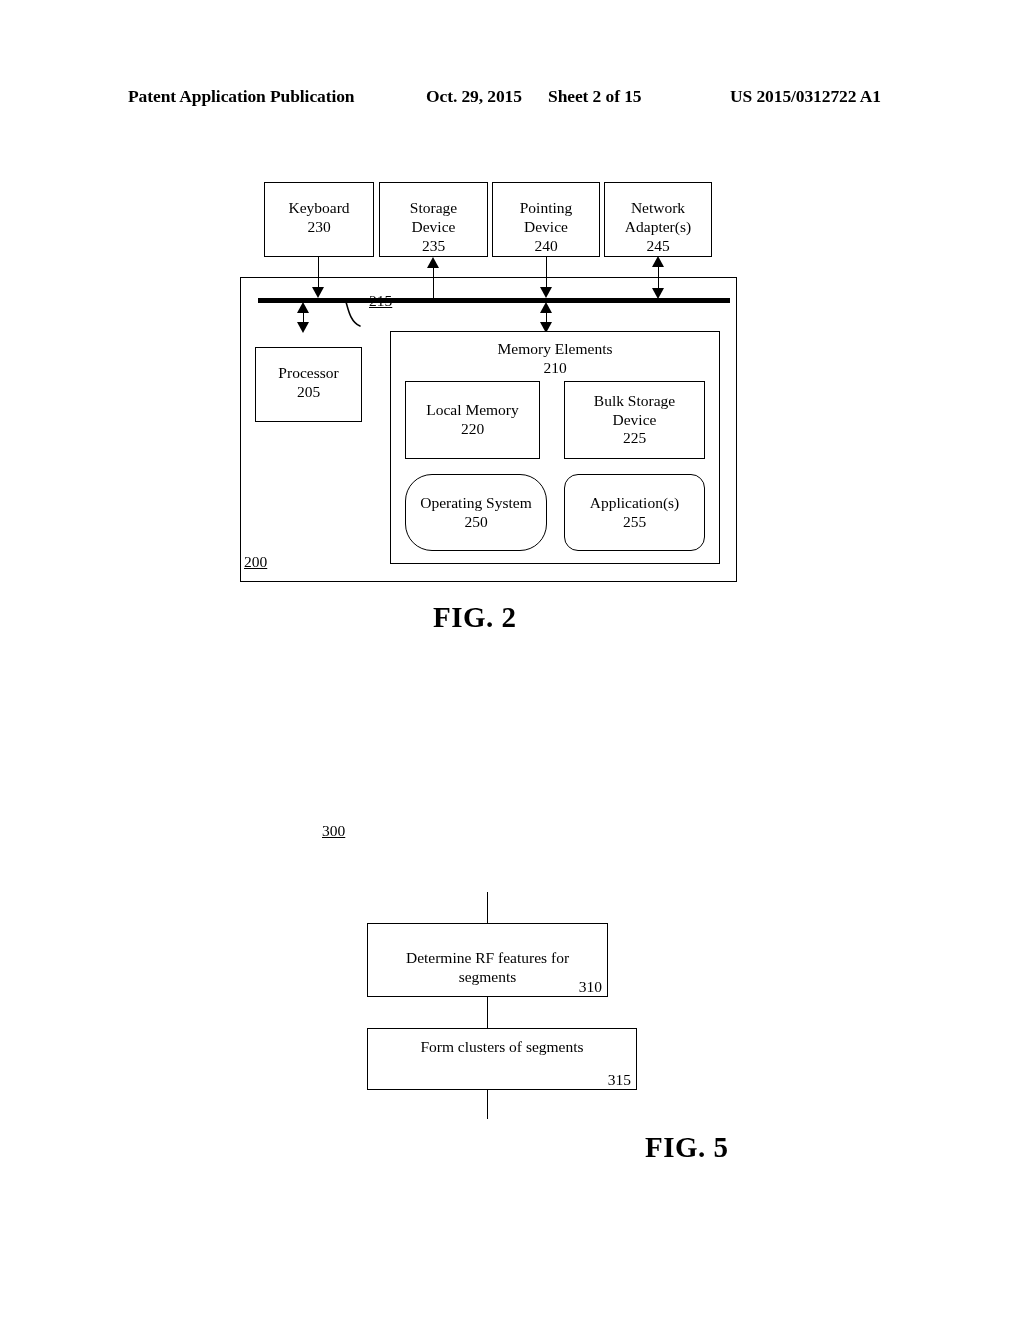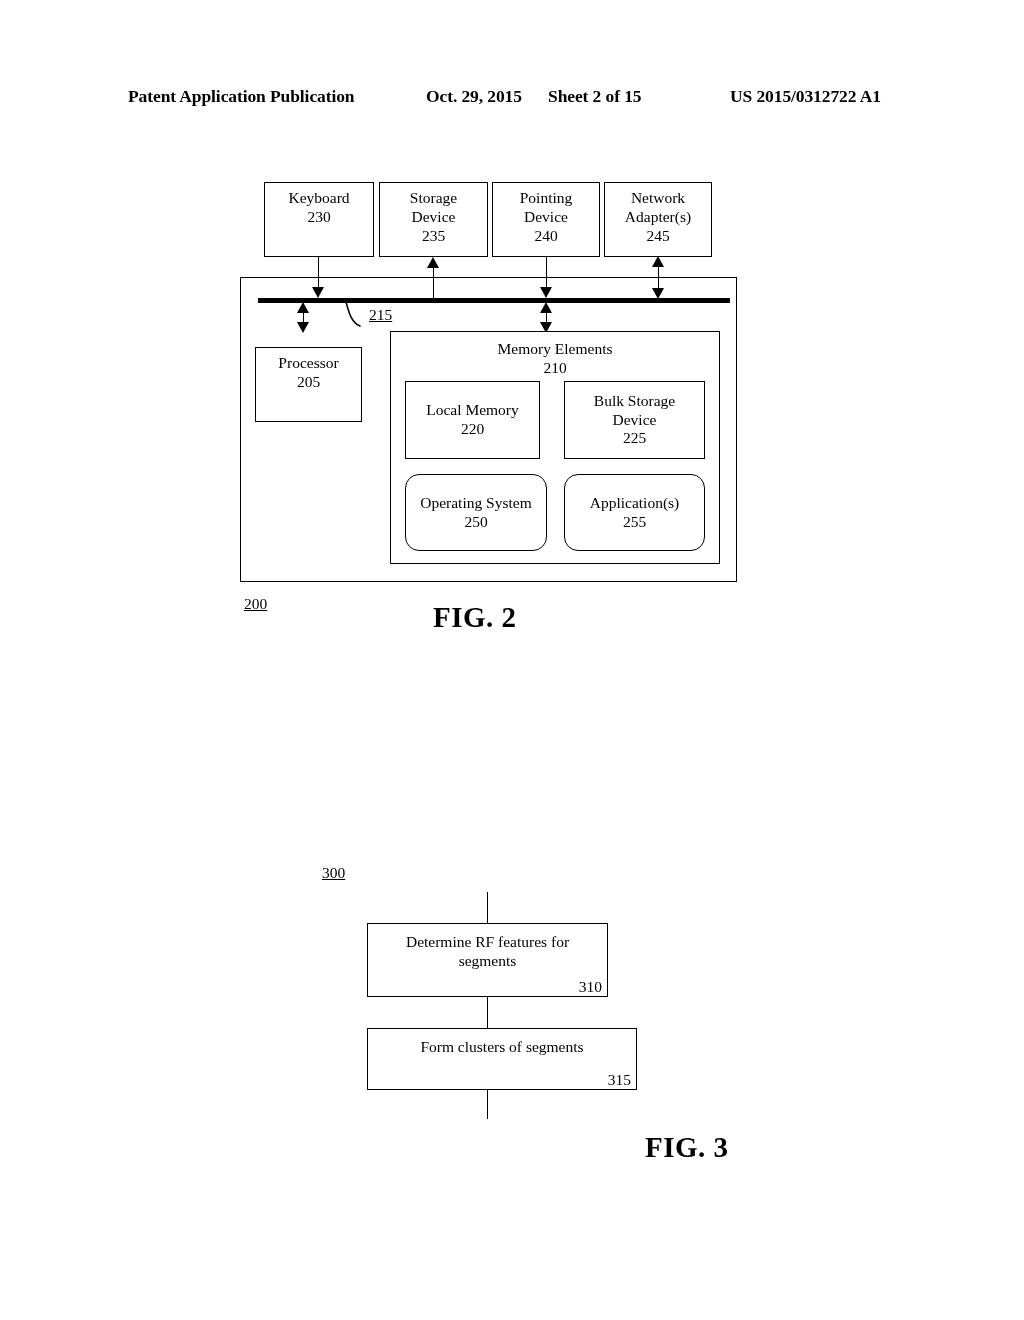--- a/index.html
+++ b/index.html
@@ -47,42 +47,42 @@
     line-height: 1.22;
     display: flex;
     flex-direction: column;
     align-items: center;
     justify-content: center;
   }
   .box .ln { display: block; }
 
   .box.topal {
     justify-content: flex-start;
-    padding-top: 6px;
+    padding-top: 16px;
   }
 
   .rounded { border-radius: 14px; }
 
   
   .refcorner {
     position: absolute;
     right: 5px;
     bottom: 1px;
     font-size: 15.5px;
     line-height: 1.1;
   }
 
   
   .lbl {
     position: absolute;
     font-size: 15.5px;
     line-height: 1.2;
     white-space: nowrap;
   }
-  .lbl.ul { text-decoration: underline; margin-top: 42px; }
+  .lbl.ul { text-decoration: underline; }
 
   .figcap {
     position: absolute;
     font-weight: bold;
     font-size: 29px;
     letter-spacing: 0.5px;
     white-space: nowrap;
   }
 
   
@@ -168,21 +168,21 @@
   <div class="arrowhead arrow-up" style="left:297px; top:302px;"></div>
   <div class="arrowhead arrow-down" style="left:297px; top:322px;"></div>
 
   <div class="vline" style="left:546px; top:312px; height:12px;"></div>
   <div class="arrowhead arrow-up" style="left:540px; top:302px;"></div>
   <div class="arrowhead arrow-down" style="left:540px; top:322px;"></div>
 
   <svg class="overlay" width="1024" height="660" viewBox="0 0 1024 660">
     <path d="M 360 326 C 350 322, 348 308, 346 302" fill="none" stroke="#000" stroke-width="1.6" stroke-linecap="round"></path>
   </svg>
-  <div class="lbl" style="left:369px; top:306px;text-decoration:underline;">215</div>
+  <div class="lbl" style="left:369px; top:292px;text-decoration:underline;">215</div>
 
   <div class="box topal" style="left:255px; top:347px; width:107px; height:75px;text-align:right;">
     <span class="ln">Processor</span>
     <span class="ln">205</span>
   </div>
 
   <div class="box topal" style="left:390px; top:331px; width:330px; height:233px; padding-top:8px;">
     <span class="ln">Memory Elements</span>
     <span class="ln">210</span>
   </div>
@@ -191,21 +191,21 @@
     <span class="ln">Local Memory</span>
     <span class="ln">220</span>
   </div>
 
   <div class="box" style="left:564px; top:381px; width:141px; height:78px;">
     <span class="ln">Bulk Storage</span>
     <span class="ln">Device</span>
     <span class="ln">225</span>
   </div>
 
-  <div class="box rounded" style="left:405px; top:474px; width:142px; height:77px;">
+  <div class="box rounded" style="left:405px; top:474px; width:142px; height:77px;border-radius:27px;">
     <span class="ln">Operating System</span>
     <span class="ln">250</span>
   </div>
 
   <div class="box rounded" style="left:564px; top:474px; width:141px; height:77px;">
     <span class="ln">Application(s)</span>
     <span class="ln">255</span>
   </div>
 
   <div class="lbl ul" style="left:244px; top:553px;">200</div>
@@ -213,30 +213,30 @@
   <div class="figcap" style="left:433px; top:601px;">FIG. 2</div>
 </div>
 
 <div class="fig" style="left:0; top:0; width:1024px; height:1320px;">
 
   <div class="lbl ul" style="left:322px; top:822px;">300</div>
 
 
   <div class="vline" style="left:487px; top:892px; height:31px;"></div>
 
-  <div class="box topal" style="left:367px; top:923px; width:241px; height:74px; padding-top:9px;">
+  <div class="box topal" style="left:367px; top:923px; width:241px; height:74px; padding-top:25px;">
     <span class="ln">Determine RF features for</span>
     <span class="ln">segments</span>
     <span class="refcorner">310</span>
   </div>
 
   <div class="vline" style="left:487px; top:997px; height:31px;"></div>
 
   <div class="box topal" style="left:367px; top:1028px; width:270px; height:62px; padding-top:9px;">
     <span class="ln">Form clusters of segments</span>
     <span class="refcorner">315</span>
   </div>
 
   <div class="vline" style="left:487px; top:1090px; height:29px;"></div>
 
 
-  <div class="figcap" style="left:645px; top:1131px;">FIG. 3</div>
+  <div class="figcap" style="left:645px; top:1131px;">FIG. 5</div>
 </div>
 
 </body></html>

